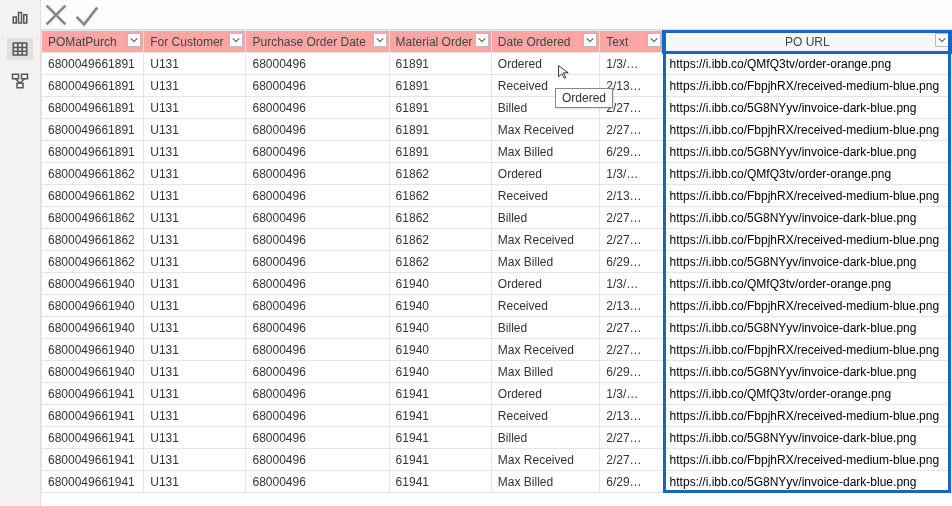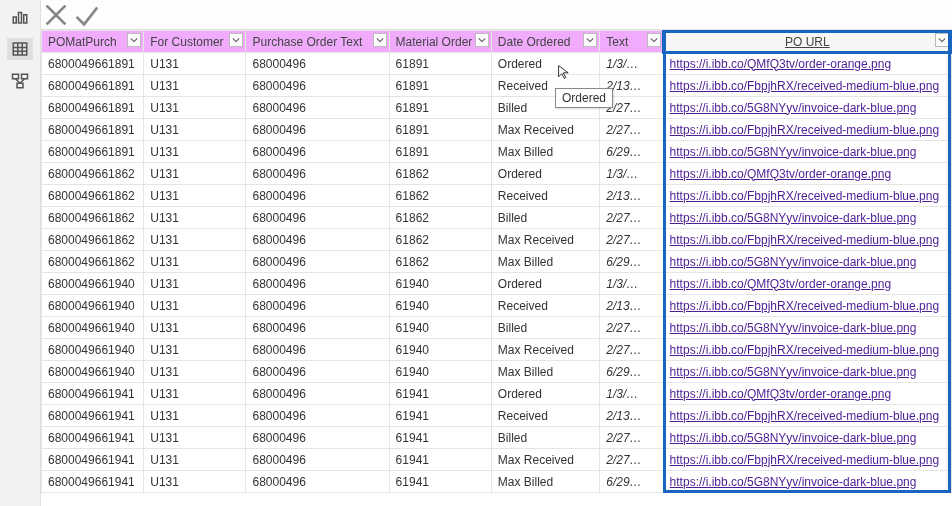--- a/index.html
+++ b/index.html
@@ -9,38 +9,38 @@
   .nav-item { width: 26px; height: 22px; display: flex; align-items: center; justify-content: center; color: #555; cursor: pointer; }
   .nav-item.active { background: #e1dfdd; }
   .nav-item svg { width: 18px; height: 18px; }
   .main { flex: 1; display: flex; flex-direction: column; background: #fff; border-left: 1px solid #e1dfdd; }
   .formula-bar { height: 30px; display: flex; align-items: center; border-bottom: 1px solid #e1dfdd; background: #fdfdfd; }
   .fb-btn { width: 30px; height: 30px; display: flex; align-items: center; justify-content: center; color: #888; cursor: pointer; }
   .fb-input { flex: 1; height: 100%; border: none; outline: none; padding: 0 6px; font-size: 12px; background: transparent; }
   .grid-wrap { flex: 1; overflow: hidden; }
   table { border-collapse: collapse; width: 100%; table-layout: fixed; }
   th, td { border: 1px solid #e5e5e5; padding: 0 6px; height: 22px; text-align: left; white-space: nowrap; overflow: hidden; text-overflow: ellipsis; font-size: 12px; }
-  th { background: #f0abfc; font-weight: 400; color: #444; position: relative; }
+  th { background: #fca5a5; font-weight: 400; color: #444; position: relative; }
   .col-btn { position: absolute; right: 2px; top: 2px; width: 14px; height: 14px; border: 1px solid #bbb; background: #fff; display: flex; align-items: center; justify-content: center; cursor: pointer; }
   .col-btn svg { width: 8px; height: 8px; }
-  td.num { text-align: right; font-style: italic; padding-right: 20px; }
-  td.url a { color: #4c1d95; text-decoration: underline; }
+  td.num { text-align: right; padding-right: 20px; }
+  td.url a { color: #000000; }
   .po-header { background: #f6f6f6; }
   .po-outline { outline: 3px solid #1865c2; outline-offset: -2px; }
   .tooltip { position: absolute; background: #fffffe; border: 1px solid #888; padding: 2px 6px; font-size: 12px; color: #333; pointer-events: none; box-shadow: 1px 1px 2px rgba(0,0,0,.15); }
   .cursor { position: absolute; pointer-events: none; }
   .cursor svg { width: 16px; height: 16px; }
   col.c1 { width: 100px; }
   col.c2 { width: 100px; }
   col.c3 { width: 140px; }
   col.c4 { width: 100px; }
   col.c5 { width: 106px; }
   col.c6 { width: 62px; }
   col.c7 { width: 282px; }
-  th.center { text-align: center; text-decoration: underline; }
+  th.center { text-align: center; }
 </style>
 </head>
 <body>
 
 <div class="app">
   <div class="nav">
     <div class="nav-item">
       <svg viewBox="0 0 24 24">
           <rect x="3" y="12" width="4" height="8" fill="none" stroke="currentColor" stroke-width="2"></rect>
           <rect x="10" y="6" width="4" height="14" fill="none" stroke="currentColor" stroke-width="2"></rect>
@@ -99,21 +99,21 @@
               <th><span>POMatPurch</span><span class="col-btn">
                   <svg viewBox="0 0 10 10">
                     <polyline points="1,3 5,7 9,3" fill="none" stroke="#666" stroke-width="1.5"></polyline>
                   </svg>
                 </span></th>
               <th><span>For Customer</span><span class="col-btn">
                   <svg viewBox="0 0 10 10">
                     <polyline points="1,3 5,7 9,3" fill="none" stroke="#666" stroke-width="1.5"></polyline>
                   </svg>
                 </span></th>
-              <th><span>Purchase Order Text</span><span class="col-btn">
+              <th><span>Purchase Order Date</span><span class="col-btn">
                   <svg viewBox="0 0 10 10">
                     <polyline points="1,3 5,7 9,3" fill="none" stroke="#666" stroke-width="1.5"></polyline>
                   </svg>
                 </span></th>
               <th><span>Material Order</span><span class="col-btn">
                   <svg viewBox="0 0 10 10">
                     <polyline points="1,3 5,7 9,3" fill="none" stroke="#666" stroke-width="1.5"></polyline>
                   </svg>
                 </span></th>
               <th><span>Date Ordered</span><span class="col-btn">

